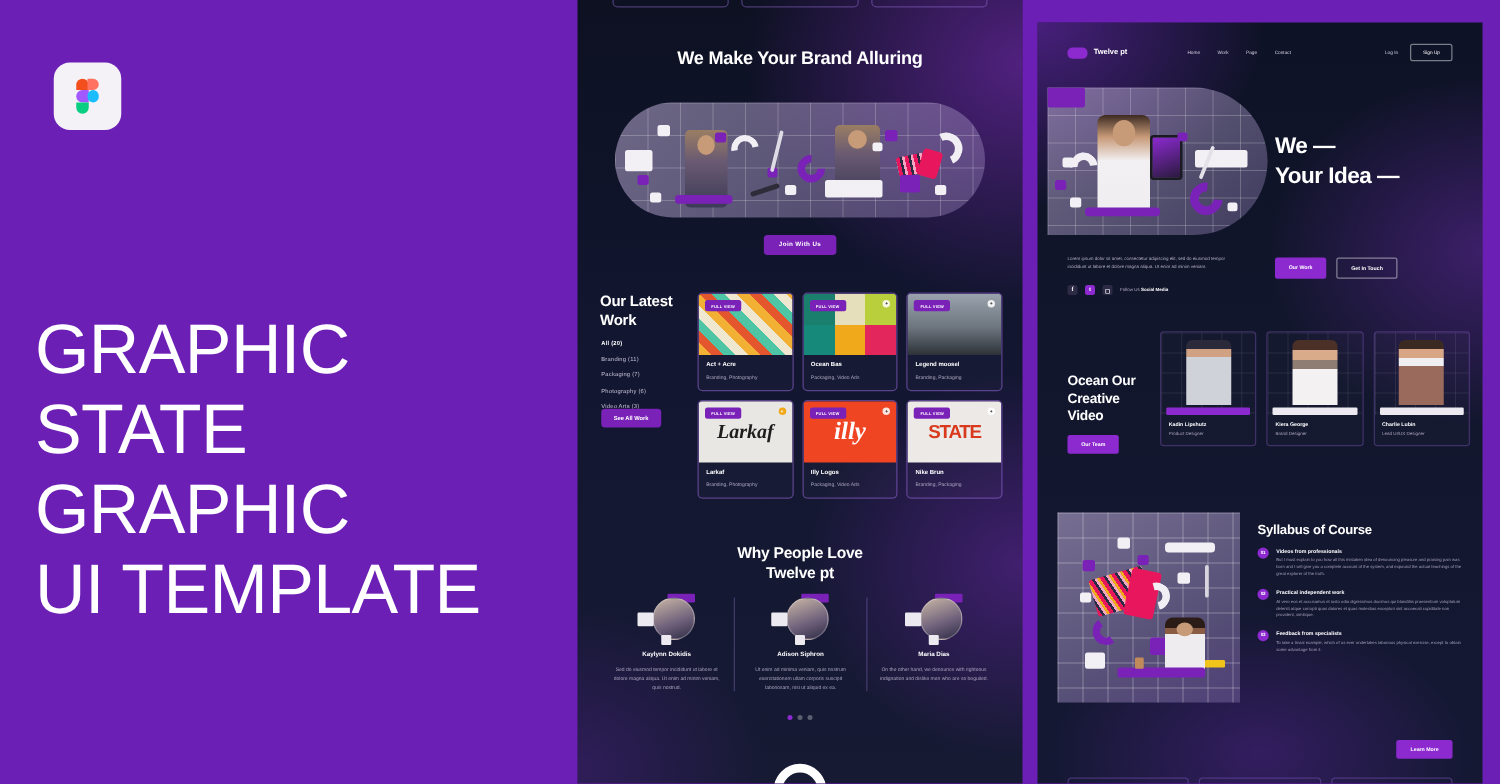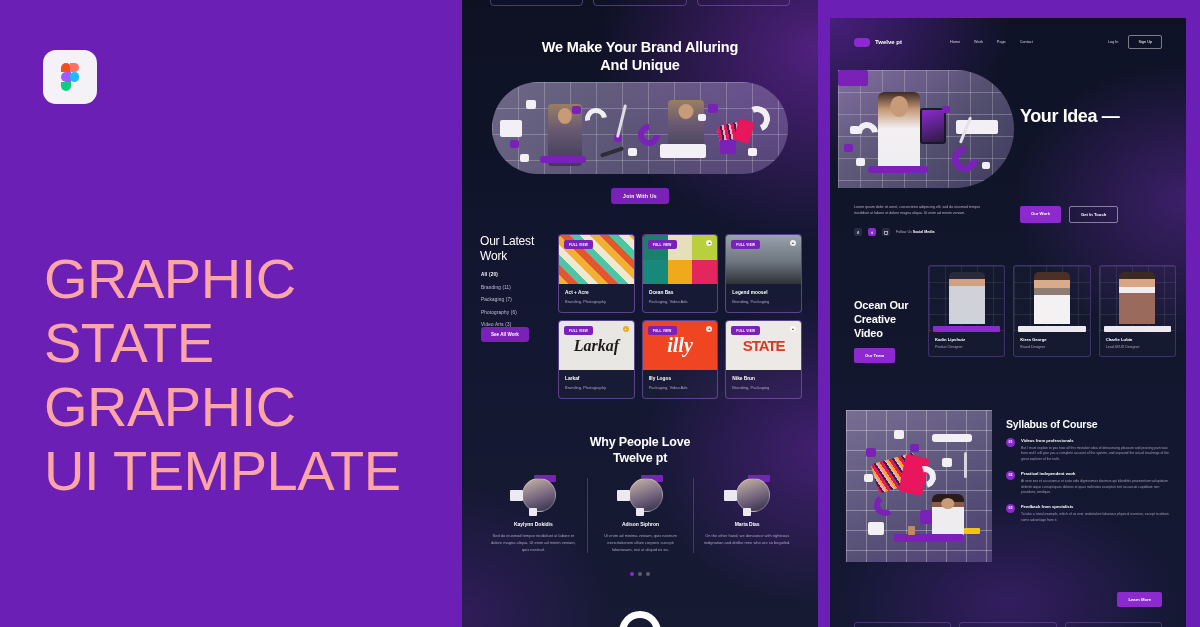--- a/index.html
+++ b/index.html
@@ -20,22 +20,22 @@
   }
   .figma-glyph { position: relative; width: 19px; height: 28px; }
   .figma-glyph i { position: absolute; display: block; }
   .fg-red   { width: 10px; height: 9.4px; left: 0;    top: 0;    background: #f24e1e; border-radius: 5px 5px 0 0; }
   .fg-orange{ width: 9px;  height: 9.4px; left: 9.5px;top: 0;    background: #ff7262; border-radius: 0 5px 5px 0; }
   .fg-purple{ width: 10px; height: 9.4px; left: 0;    top: 9.4px;background: #a259ff; border-radius: 5px 0 0 5px; }
   .fg-blue  { width: 9.4px;height: 9.4px; left: 9.5px;top: 9.4px;background: #1abcfe; border-radius: 50%; }
   .fg-green { width: 10px; height: 9.4px; left: 0;    top: 18.8px;background:#0acf83; border-radius: 0 0 5px 5px; }
 
   .headline {
-    position: absolute; left: 44px; top: 247px; width: 400px;
-    color: #fca5a5; font-size: 56px; line-height: 64px;
+    position: absolute; left: 28px; top: 247px; width: 400px;
+    color: #ffffff; font-size: 56px; line-height: 64px;
     font-weight: 400; letter-spacing: -0.5px;
   }
   .headline div { white-space: nowrap; }
 
   
   .panel-mid {
     position: absolute; left: 462px; top: 0; width: 356px; height: 627px;
     background:
       radial-gradient(120% 60% at 100% 8%, rgba(135,45,200,.55) 0%, rgba(20,22,44,0) 52%),
       radial-gradient(90% 45% at 100% 72%, rgba(120,40,185,.45) 0%, rgba(20,22,44,0) 55%),
@@ -81,21 +81,21 @@
     border-style: solid; border-color: transparent;
   }
   .mid-cta {
     position: absolute; top: 188px; left: 50%; transform: translateX(-50%);
     background: #7a22b8; color: #fff; font-size: 5px; font-weight: 700;
     padding: 5px 12px; border-radius: 3px; letter-spacing: .3px;
   }
 
   .mid-work-title {
     position: absolute; left: 18px; top: 234px; width: 72px;
-    color: #fff; font-size: 12px; line-height: 15px; font-weight: 400; letter-spacing: -.2px;
+    color: #fff; font-size: 12px; line-height: 15px; font-weight: 700; letter-spacing: -.2px;
   }
   .mid-filters { position: absolute; left: 19px; top: 272px; width: 70px; }
   .mid-filters li {
     list-style: none; color: #c7c2d8; font-size: 4.6px; line-height: 5px;
     margin-bottom: 7.5px; letter-spacing: .2px;
   }
   .mid-filters li.active { color: #fff; font-weight: 700; }
   .mid-seeall {
     position: absolute; left: 19px; top: 327px;
     background: #7a22b8; color: #fff; font-size: 4.6px; font-weight: 700;
@@ -264,21 +264,20 @@
   <div class="panel-mid">
 
     <div class="mid-topstrip">
       <span></span>
       <span></span>
       <span></span>
     </div>
 
     <div class="mid-hero-title">
       <div>We Make Your Brand Alluring</div>
-      <div>And Unique</div>
     </div>
 
     <div class="mid-hero-art">
       <div class="grid-lines"></div>
       <div class="sq sq-w" style="left:8px;  top:38px; width:22px;height:17px;"></div>
       <div class="sq sq-w" style="left:34px; top:18px; width:10px;height:9px;"></div>
       <div class="sq sq-p" style="left:18px; top:58px; width:9px; height:8px;"></div>
       <div class="sq sq-w" style="left:28px; top:72px; width:9px; height:8px;"></div>
       <div class="person" style="left:56px; top:22px; width:34px;height:62px;"></div>
       <div class="sq sq-p" style="left:48px; top:74px; width:46px;height:7px;border-radius:3px;"></div>
@@ -472,20 +471,21 @@
       <div class="sq sq-p" style="left:30px;top:96px;width:60px;height:7px;border-radius:3px;"></div>
       <div class="sq" style="left:82px;top:38px;width:26px;height:36px;background:linear-gradient(160deg,#8c2ad0,#2b1a3f);border:2px solid #1a1a22;border-radius:3px;"></div>
       <div class="sq sq-p" style="left:104px;top:36px;width:8px;height:7px;"></div>
       <div class="sq sq-w" style="left:118px;top:50px;width:42px;height:14px;border-radius:2px;"></div>
       <div class="sq" style="left:126px;top:46px;width:3px;height:28px;background:#e4e1e8;transform:rotate(22deg);"></div>
       <div class="arc" style="left:114px;top:76px;width:26px;height:26px;border-width:7px;border-top-color:#7a22b8;border-right-color:#7a22b8;border-bottom-color:#7a22b8;transform:rotate(140deg);"></div>
       <div class="sq sq-w" style="left:144px;top:92px;width:8px;height:7px;"></div>
     </div>
 
     <div class="rhero-title">
+      <div>We —</div>
       <div>Your Idea —</div>
     </div>
 
     <div class="rhero-body">Lorem ipsum dolor sit amet, consectetur adipiscing elit, sed do eiusmod tempor incididunt ut labore et dolore magna aliqua. Ut enim ad minim veniam.</div>
 
     <div class="rhero-btns">
       <div class="btn-solid">Our Work</div>
       <div class="btn-ghost">Get In Touch</div>
     </div>
 

